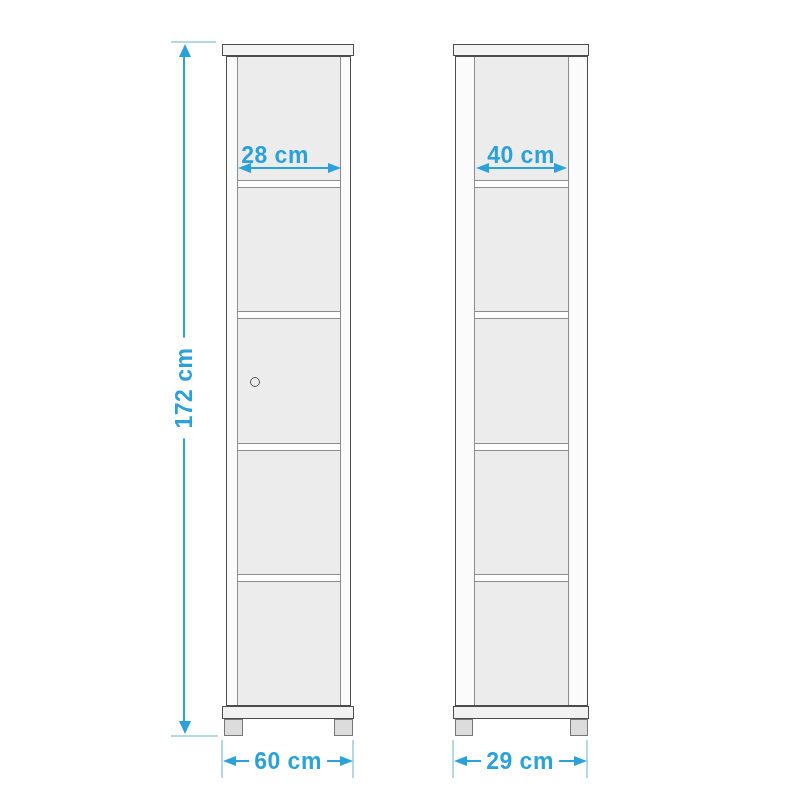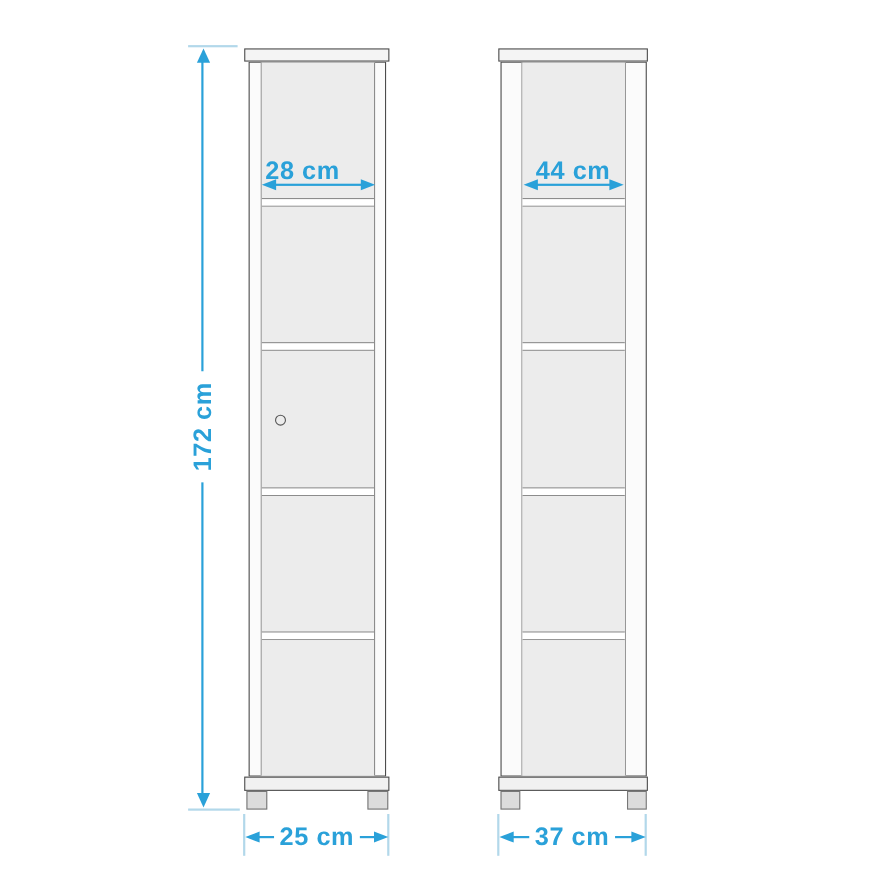--- a/index.html
+++ b/index.html
@@ -146,33 +146,33 @@
     <div class="hline"></div>
     <div class="arr right"></div>
   </div>
   <div class="dim-label" style="left:275px; top:155px">28 cm</div>
 
   <div class="hdim" style="left:476px; top:163px; width:91px">
     <div class="arr left"></div>
     <div class="hline"></div>
     <div class="arr right"></div>
   </div>
-  <div class="dim-label" style="left:521px; top:155px">44 cm</div>
+  <div class="dim-label" style="left:521px; top:155px">40 cm</div>
 
   <div class="ext" style="left:221px; top:740px"></div>
   <div class="ext" style="left:352px; top:740px"></div>
   <div class="hdim" style="left:223px; top:756px; width:130px">
     <div class="arr left"></div>
     <div class="hline" style="left:12px; right:12px"></div>
     <div class="arr right"></div>
   </div>
-  <div class="dim-label bg" style="left:288px; top:761px">25 cm</div>
+  <div class="dim-label bg" style="left:288px; top:761px">60 cm</div>
 
   <div class="ext" style="left:452px; top:740px"></div>
   <div class="ext" style="left:586px; top:740px"></div>
   <div class="hdim" style="left:454px; top:756px; width:133px">
     <div class="arr left"></div>
     <div class="hline" style="left:12px; right:12px"></div>
     <div class="arr right"></div>
   </div>
-  <div class="dim-label bg" style="left:520px; top:761px">37 cm</div>
+  <div class="dim-label bg" style="left:520px; top:761px">29 cm</div>
 
 </div>
 
 </body></html>

